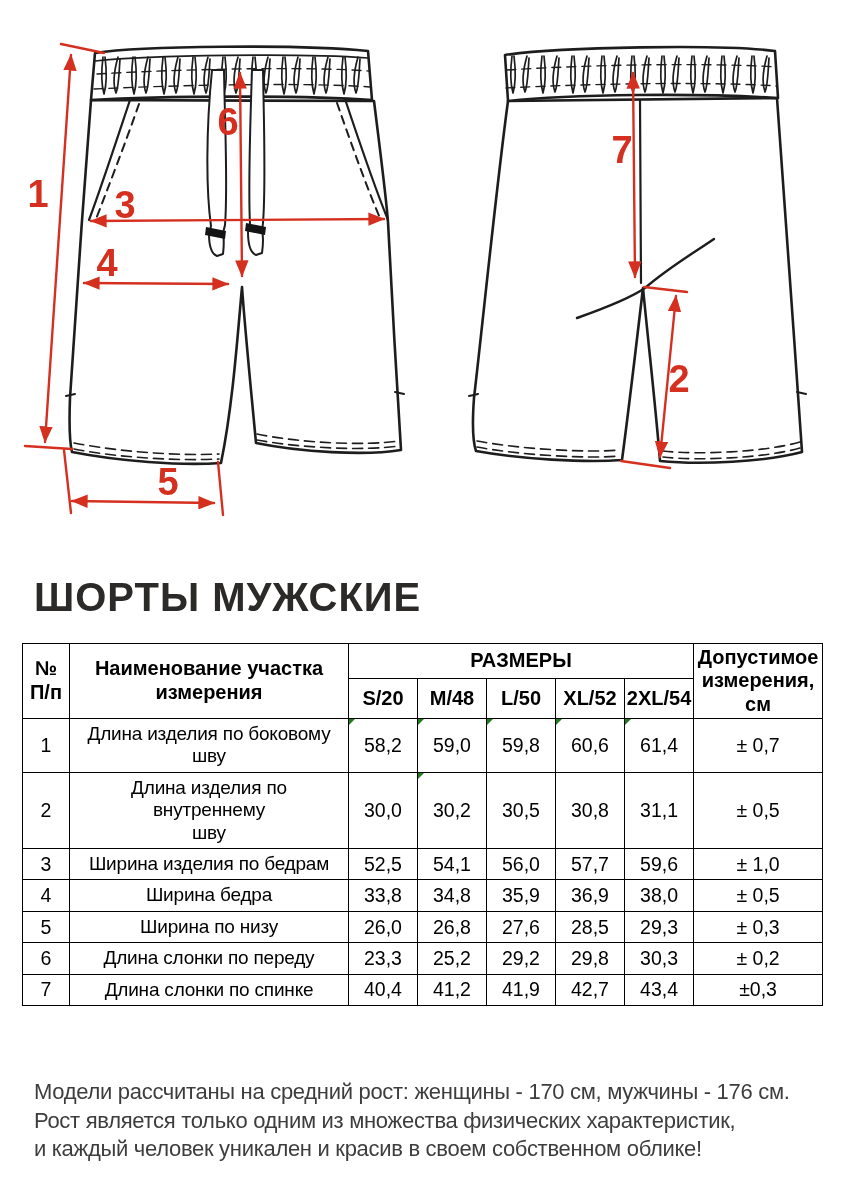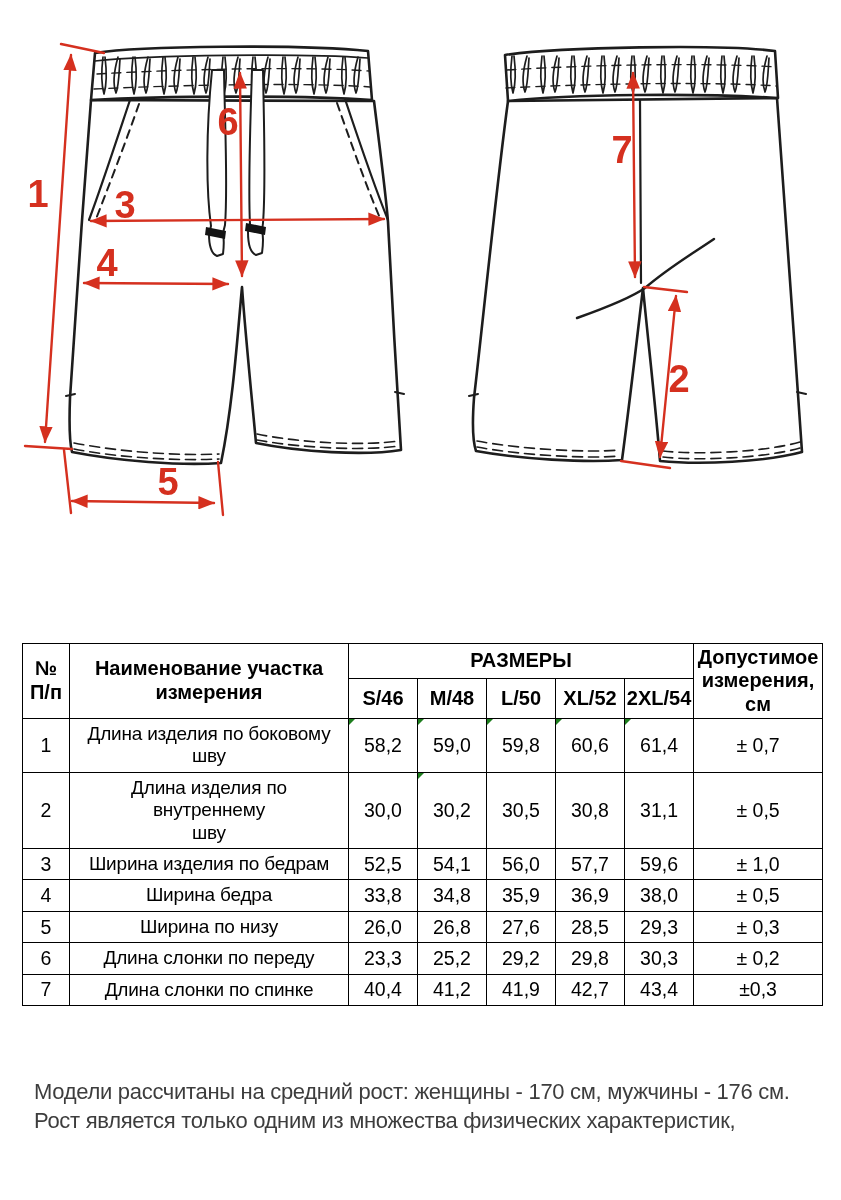--- a/index.html
+++ b/index.html
@@ -159,20 +159,21 @@
       <text x="38" y="207" fill="#d5301f">1</text>
       <text x="125" y="218">3</text>
       <text x="107" y="276">4</text>
       <text x="168" y="495">5</text>
       <text x="228" y="135">6</text>
       <text x="622" y="163">7</text>
       <text x="679" y="392">2</text>
     </g>
   </svg>
 
+  <div class="title">ШОРТЫ МУЖСКИЕ</div>
 
   <table class="size-table">
     <colgroup>
       <col style="width:47px">
         <col style="width:279px">
       <col style="width:69px">
         <col style="width:69px">
         <col style="width:69px">
       <col style="width:69px">
         <col style="width:69px">
@@ -183,21 +184,21 @@
         <th rowspan="2">№
 П/п</th>
         <th rowspan="2">Наименование участка
 измерения</th>
         <th colspan="5">РАЗМЕРЫ</th>
         <th rowspan="2">Допустимое
 измерения,
 см</th>
       </tr>
       <tr class="h-b">
-        <th>S/46</th>
+        <th>S/20</th>
         <th>M/48</th>
         <th>L/50</th>
         <th>XL/52</th>
         <th>2XL/54</th>
       </tr>
     </thead>
     <tbody>
       <tr class="r-tall1">
         <td>1</td>
         <td class="name">Длина изделия по боковому
@@ -269,15 +270,16 @@
         <td>42,7</td>
         <td>43,4</td>
         <td class="tol">±0,3</td>
       </tr>
     </tbody>
   </table>
 
   <div class="footer">
     <div>Модели рассчитаны на средний рост: женщины - 170 см, мужчины - 176 см.</div>
     <div>Рост является только одним из множества физических характеристик,</div>
+    <div>и каждый человек уникален и красив в своем собственном облике!</div>
   </div>
 
 </div>
 
 </body></html>

